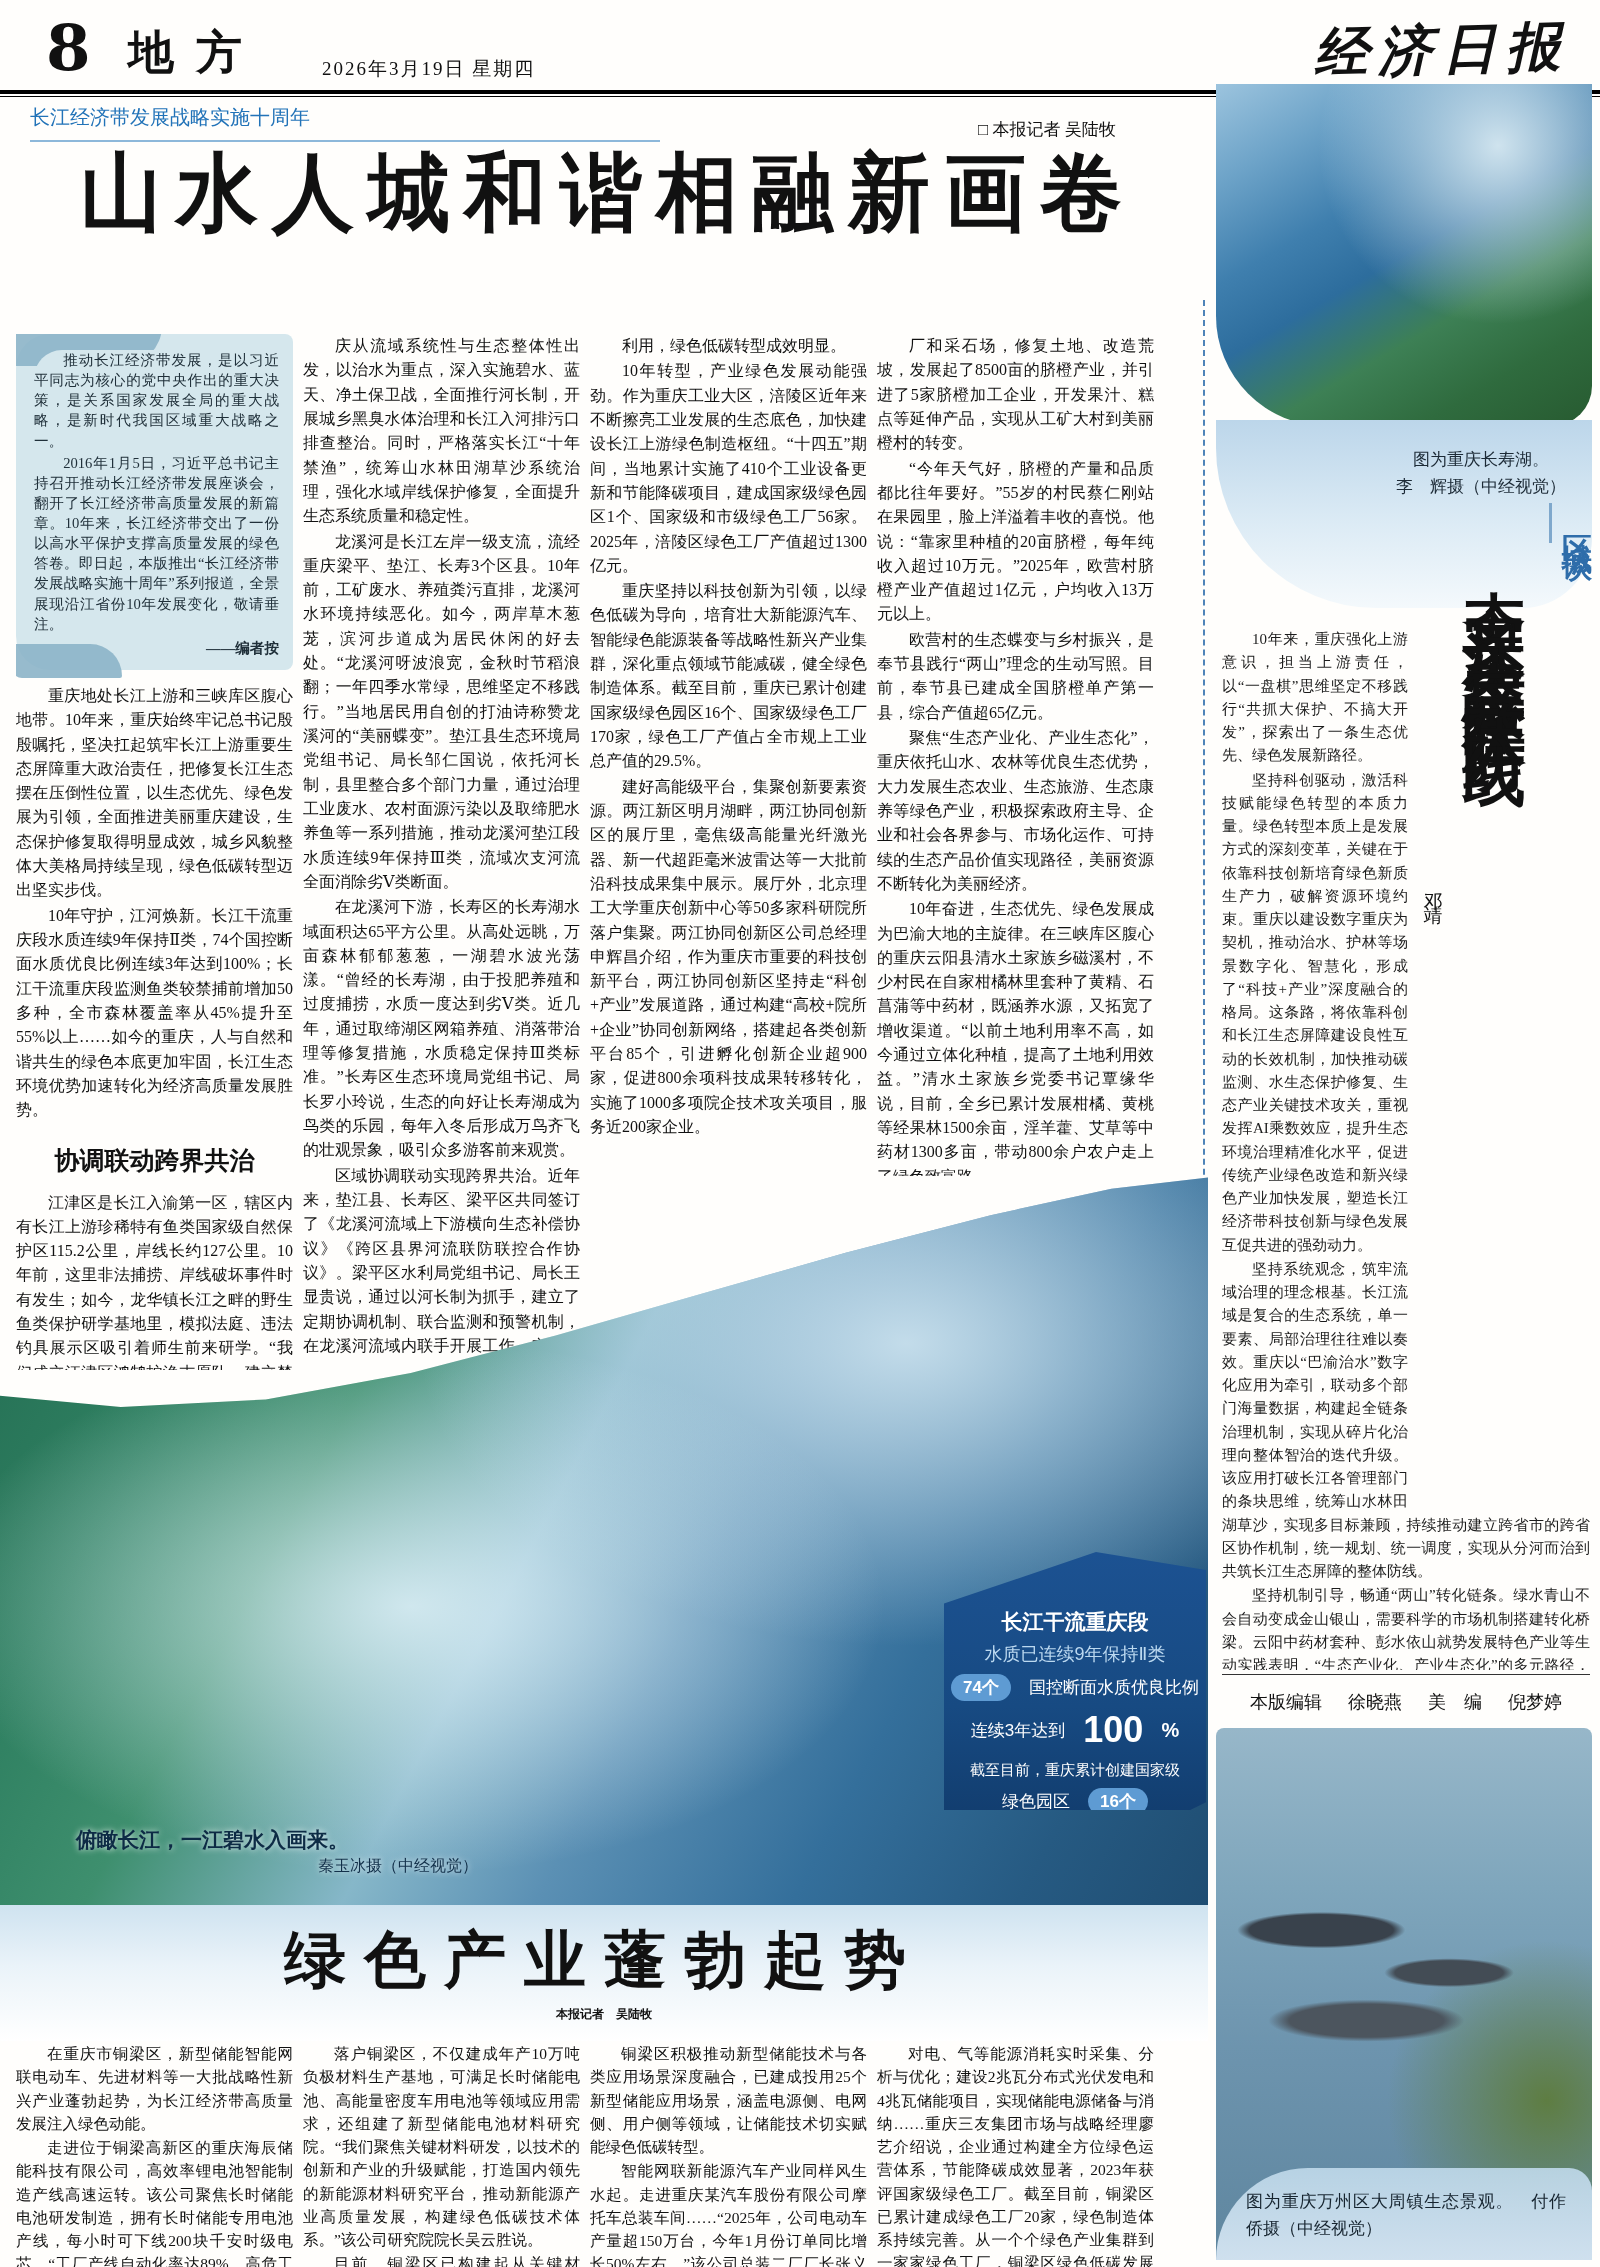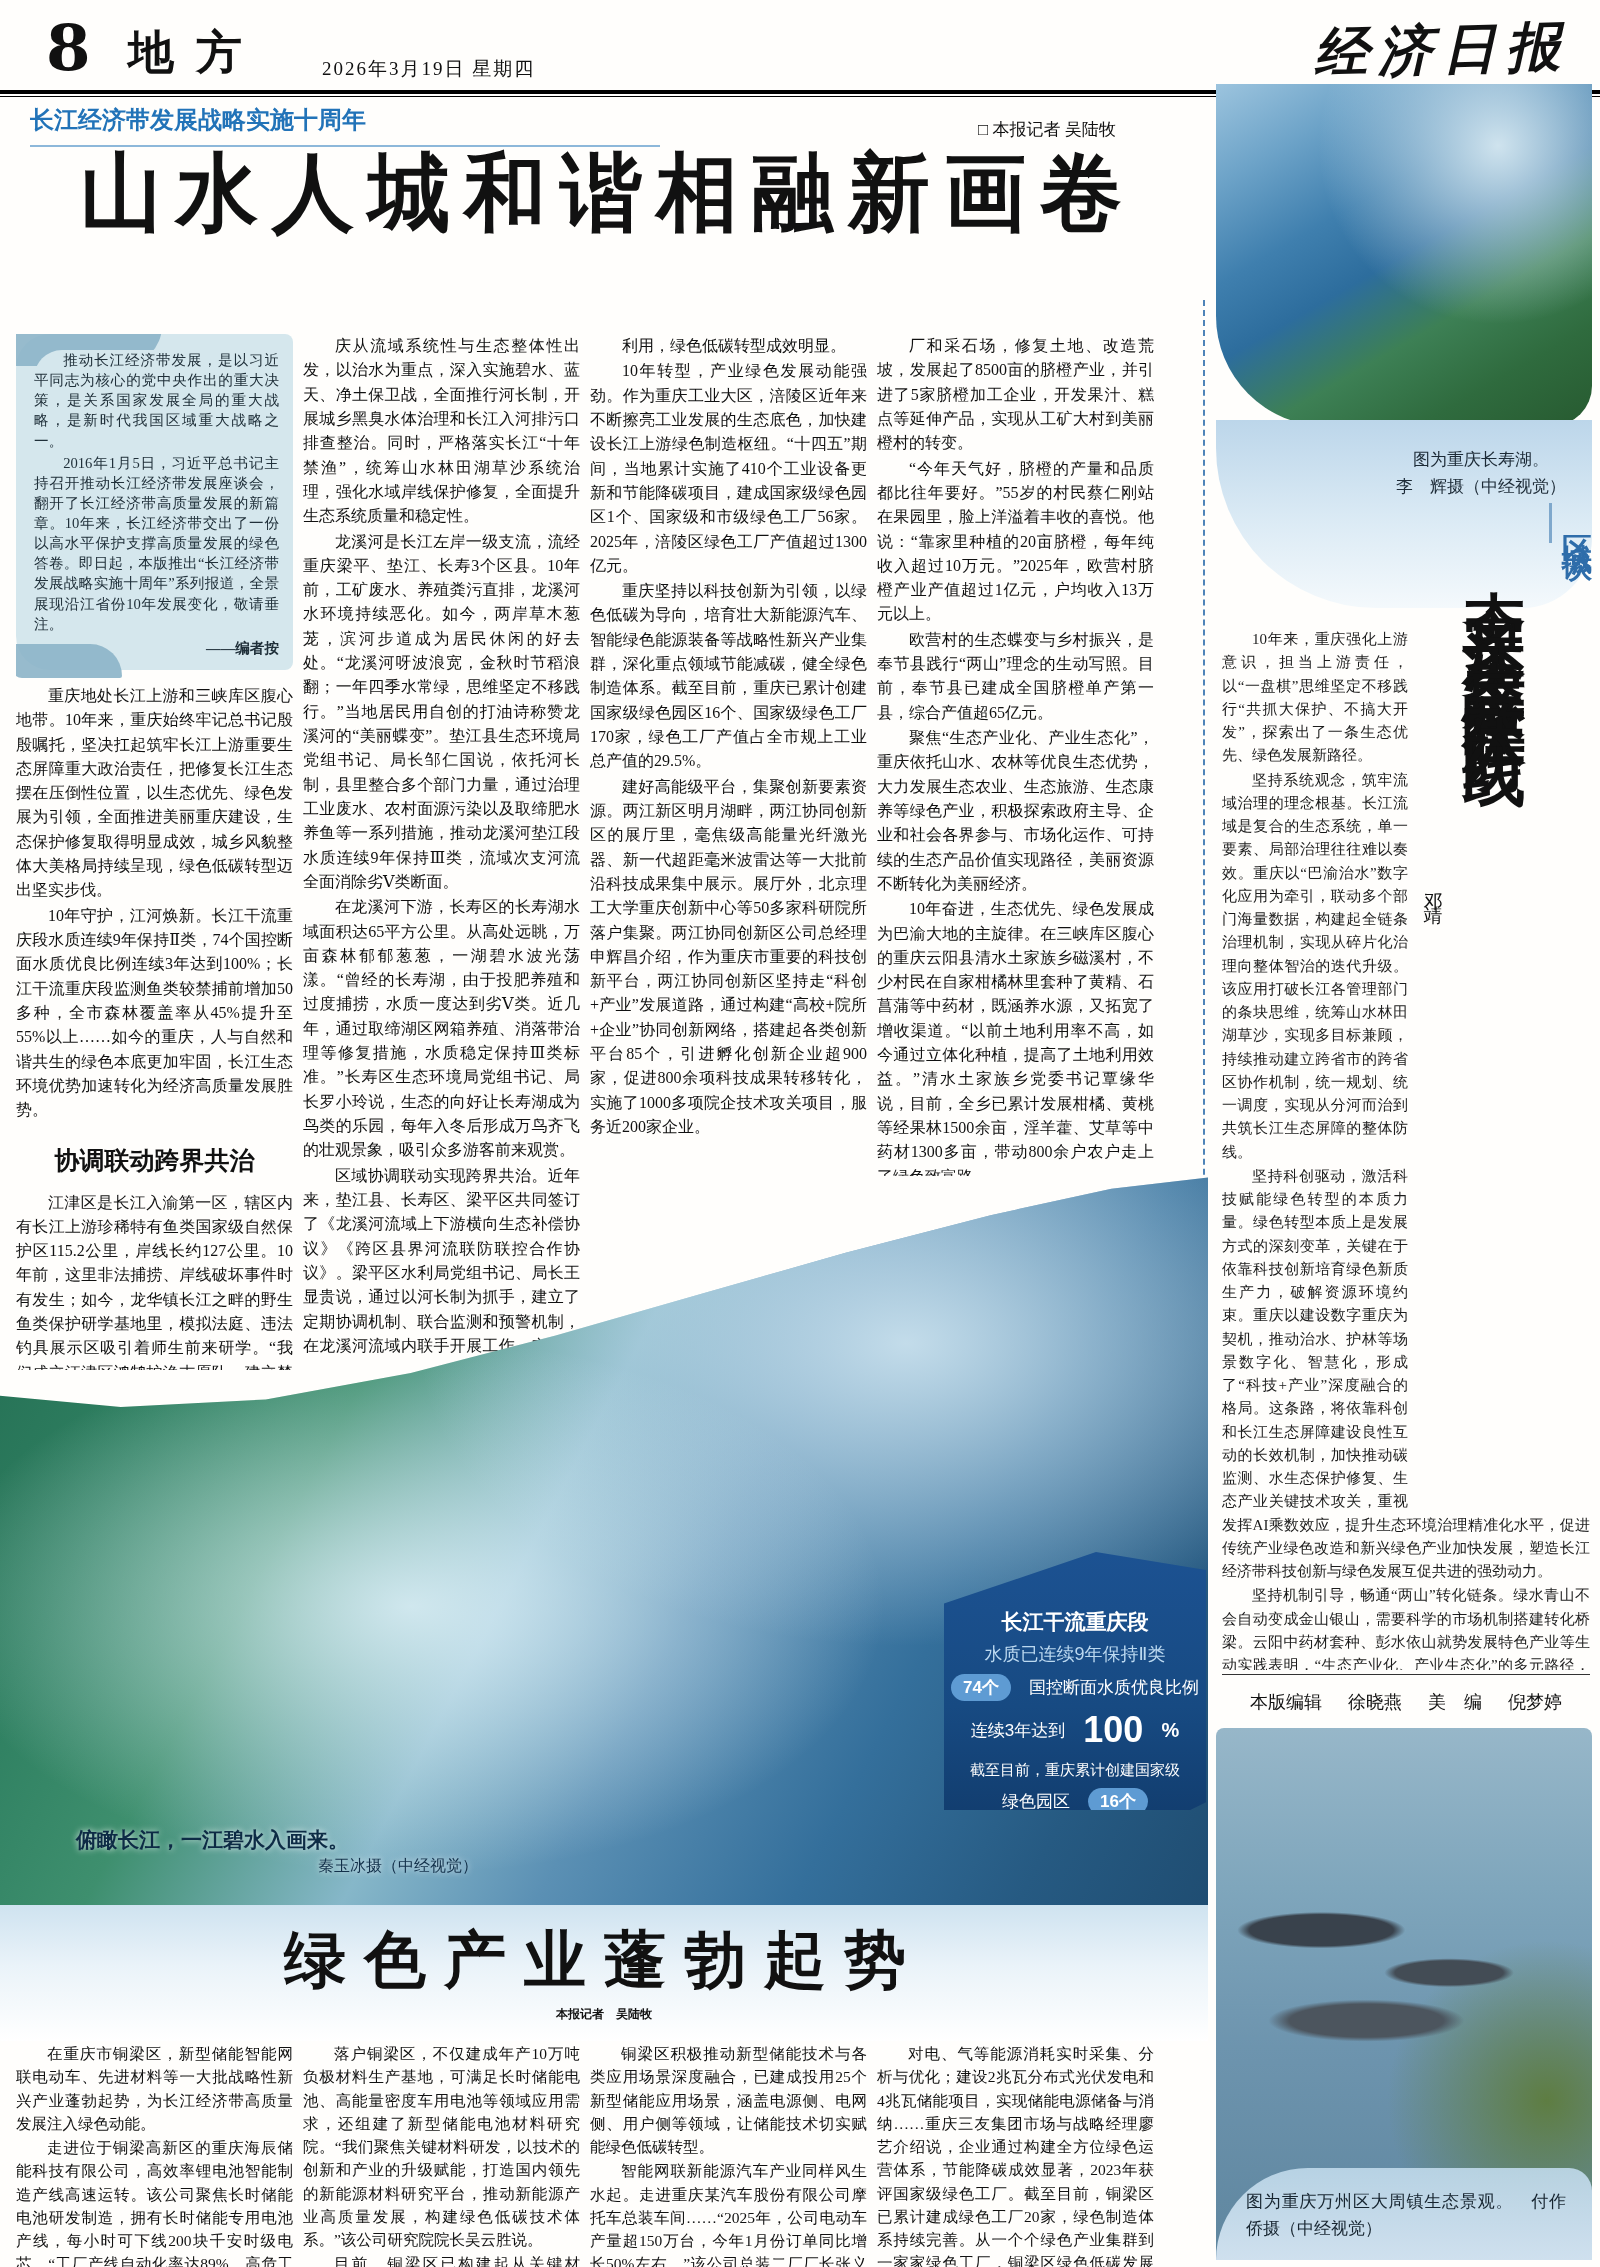--- a/index.html
+++ b/index.html
@@ -10,21 +10,21 @@
            font-family:"DejaVu Serif",serif;}
   .section{position:absolute;left:128px;top:22px;font-size:46px;font-weight:900;
            letter-spacing:22px;font-family:"Liberation Serif",serif;}
   .date{position:absolute;left:322px;top:56px;font-size:19px;letter-spacing:2px;}
   .masthead{position:absolute;right:30px;top:14px;font-size:54px;font-weight:900;
             font-style:italic;letter-spacing:10px;font-family:"DejaVu Serif",serif;
             transform:rotate(-1.5deg);}
   .headrule{position:absolute;left:0;top:90px;width:1600px;height:4px;background:#000;}
   .headrule2{position:absolute;left:0;top:96px;width:1600px;height:1px;background:#000;}
   
-  .banner{position:absolute;left:30px;top:104px;width:630px;font-size:24px;font-weight:bold;
+  .banner{position:absolute;left:30px;top:104px;width:630px;font-size:20px;font-weight:normal;
           color:#2273b8;padding-bottom:9px;border-bottom:2px solid #8db8da;}
   .byline{position:absolute;left:978px;top:118px;font-size:17px;}
   .headline{position:absolute;left:58px;top:150px;width:1100px;text-align:center;
             font-size:82px;font-weight:900;letter-spacing:14px;line-height:1.05;
             font-family:"Liberation Sans","DejaVu Sans",sans-serif;transform:scaleY(1.04);}
   
   .col{position:absolute;width:277px;font-size:16px;line-height:1.52;overflow:hidden;
        text-align:justify;}
   .para{text-indent:2em;margin:0 0 1px;}
   .subhead{text-align:center;font-weight:900;font-size:25px;margin:18px 0 12px;
@@ -184,22 +184,22 @@
   </div>
 
   <div class="sidebar-divider"></div>
   <div class="rt-label">区域谈</div>
   <div class="rt-title">夯实长江生态屏障整体防线</div>
   <div class="rt-author">邓靖</div>
   <div class="rt-body">
     <div class="rt-spacer"></div>
     <div>
         <div class="para">10年来，重庆强化上游意识，担当上游责任，以“一盘棋”思维坚定不移践行“共抓大保护、不搞大开发”，探索出了一条生态优先、绿色发展新路径。</div>
+        <div class="para">坚持科创驱动，激活科技赋能绿色转型的本质力量。绿色转型本质上是发展方式的深刻变革，关键在于依靠科技创新培育绿色新质生产力，破解资源环境约束。重庆以建设数字重庆为契机，推动治水、护林等场景数字化、智慧化，形成了“科技+产业”深度融合的格局。这条路，将依靠科创和长江生态屏障建设良性互动的长效机制，加快推动碳监测、水生态保护修复、生态产业关键技术攻关，重视发挥AI乘数效应，提升生态环境治理精准化水平，促进传统产业绿色改造和新兴绿色产业加快发展，塑造长江经济带科技创新与绿色发展互促共进的强劲动力。</div>
         <div class="para">坚持系统观念，筑牢流域治理的理念根基。长江流域是复合的生态系统，单一要素、局部治理往往难以奏效。重庆以“巴渝治水”数字化应用为牵引，联动多个部门海量数据，构建起全链条治理机制，实现从碎片化治理向整体智治的迭代升级。该应用打破长江各管理部门的条块思维，统筹山水林田湖草沙，实现多目标兼顾，持续推动建立跨省市的跨省区协作机制，统一规划、统一调度，实现从分河而治到共筑长江生态屏障的整体防线。</div>
-        <div class="para">坚持科创驱动，激活科技赋能绿色转型的本质力量。绿色转型本质上是发展方式的深刻变革，关键在于依靠科技创新培育绿色新质生产力，破解资源环境约束。重庆以建设数字重庆为契机，推动治水、护林等场景数字化、智慧化，形成了“科技+产业”深度融合的格局。这条路，将依靠科创和长江生态屏障建设良性互动的长效机制，加快推动碳监测、水生态保护修复、生态产业关键技术攻关，重视发挥AI乘数效应，提升生态环境治理精准化水平，促进传统产业绿色改造和新兴绿色产业加快发展，塑造长江经济带科技创新与绿色发展互促共进的强劲动力。</div>
         <div class="para">坚持机制引导，畅通“两山”转化链条。绿水青山不会自动变成金山银山，需要科学的市场机制搭建转化桥梁。云阳中药材套种、彭水依山就势发展特色产业等生动实践表明，“生态产业化、产业生态化”的多元路径，是在保护中发展、在发展中保护的有效之举。当前，市场机制建设还面临价值核算难、抵押融资难等现实问题，重庆应在深化生态产品价值核算体系、完善横向生态补偿机制、探索水权、林权、碳排放权交易等方面持续发力，完善生态保护者受益、使用者付费、破坏者赔偿的利益导向机制，形成长江生态保护与区域经济发展良性互动的长效格局。</div>
       </div>
   </div>
   <div class="rt-rule"></div>
   <div class="credits">
     <span>本版编辑</span>
     <span>徐晓燕</span>
     <span>美　编</span>
     <span>倪梦婷</span>
   </div>

